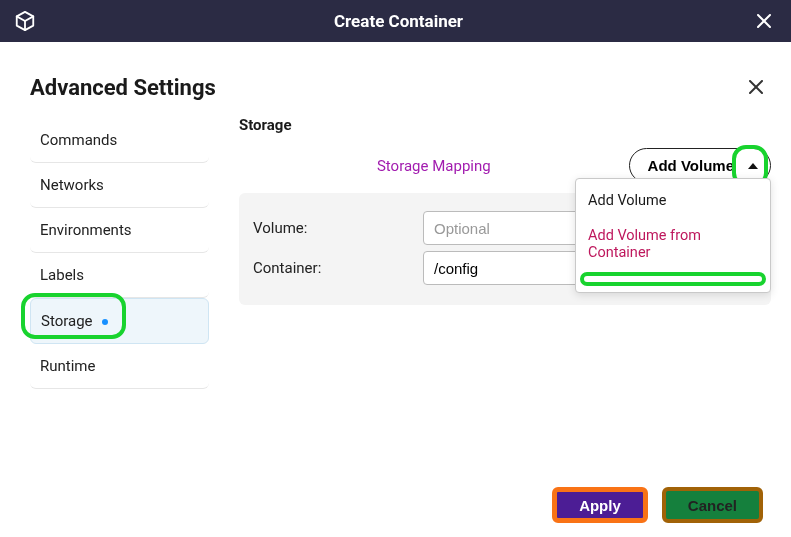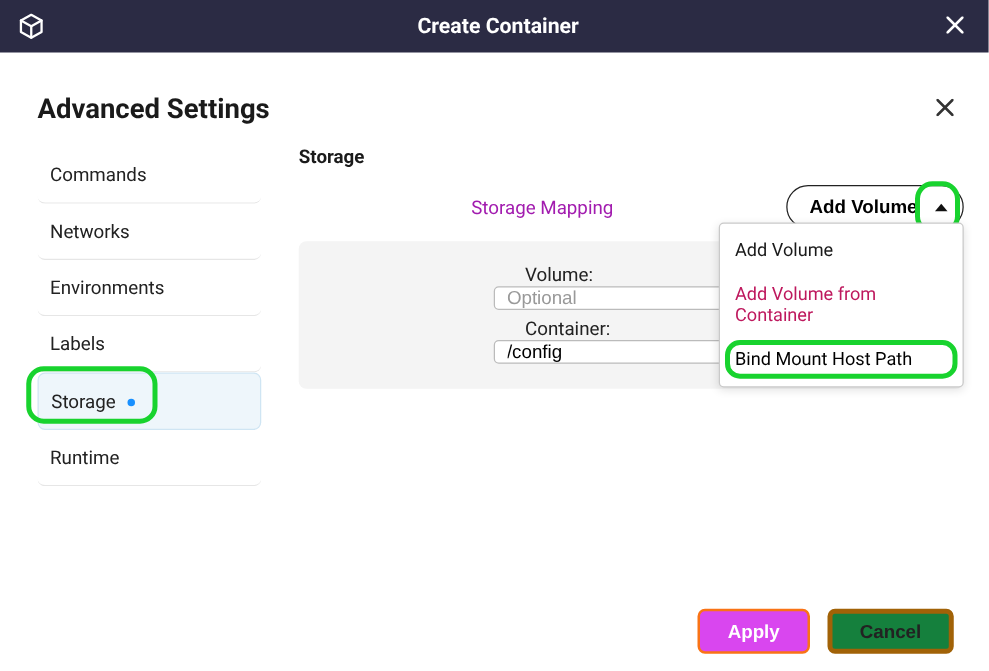--- a/index.html
+++ b/index.html
@@ -130,21 +130,20 @@
   .form-block {
     background: #f4f4f4;
     border-radius: 6px;
     padding: 12px 14px 14px 14px;
     margin-top: 10px;
   }
   .form-row {
     display:flex;
     align-items:center;
     margin: 6px 0;
-    flex-direction: column;
   }
   .form-row label {
     width: 170px;
     font-size: 15px;
     color: #222;
   }
   .form-row input {
     flex:1;
     height: 34px;
     border: 1px solid #bbb;
@@ -194,23 +193,23 @@
   }
   .btn {
     height: 36px;
     padding: 0 22px;
     border-radius: 6px;
     font-size: 15px;
     font-weight: 600;
     cursor: pointer;
   }
   .btn-primary {
-    background: #d946ef;
+    background: #4c1d95;
     color: #fff;
-    border: 2px solid #f97316;
+    border: 5px solid #f97316;
   }
   .btn-secondary {
     background: #15803d;
     color: #222;
     border: 4px solid #a16207;
   }
 </style>
 </head>
 <body>
 
@@ -290,21 +289,20 @@
     </div>
 
     <div class="dropdown">
       <div class="dropdown-item">
         <span>Add Volume</span>
       </div>
       <div class="dropdown-item disabled">
         <span>Add Volume from Container</span>
       </div>
       <div class="dropdown-item highlight">
-        <span>Bind Mount Host Path</span>
         <span class="hl-bind"></span>
       </div>
     </div>
 
   </div>
 </div>
 
 <div class="footer">
   <button class="btn btn-primary">
     <span>Apply</span>

